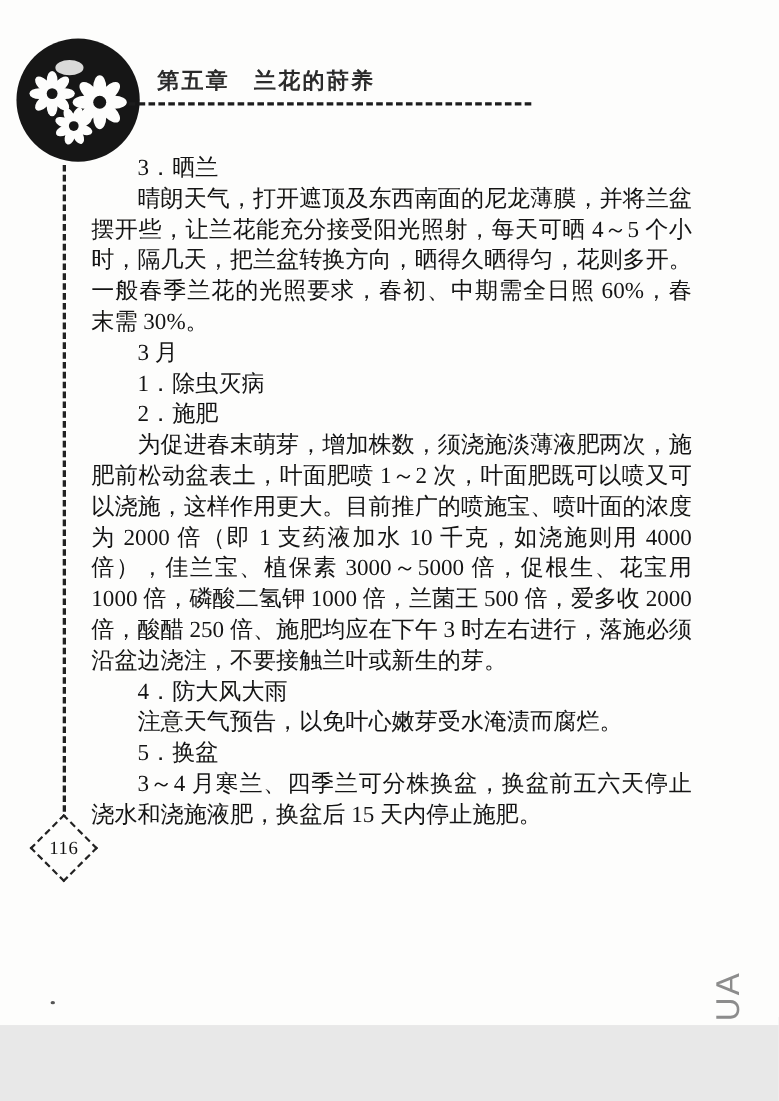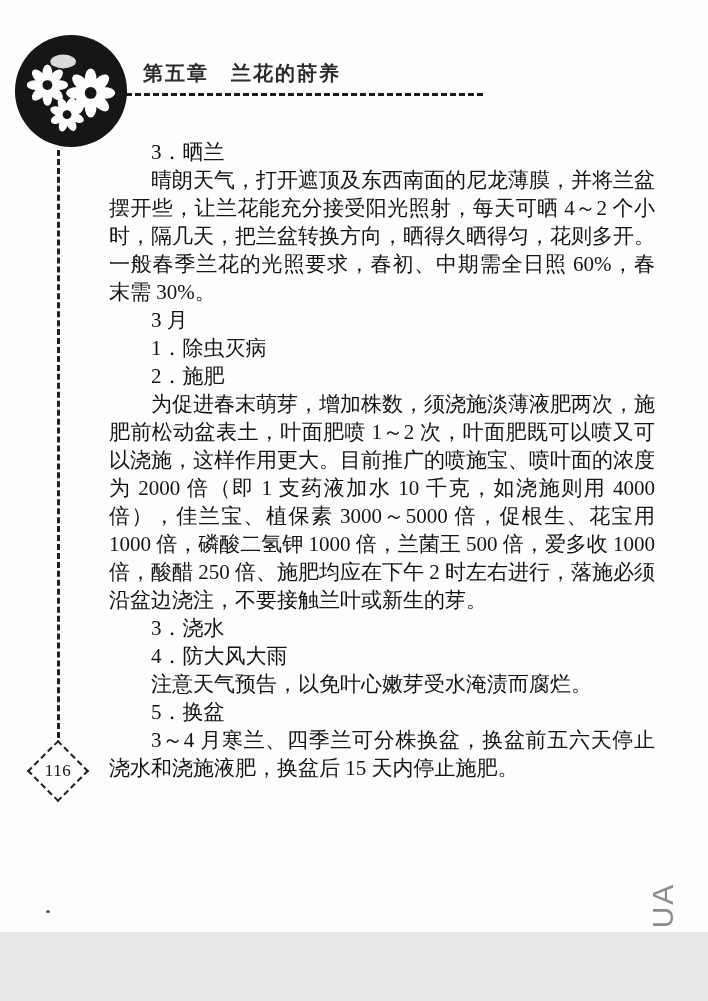--- a/index.html
+++ b/index.html
@@ -76,21 +76,21 @@
     justify-content: center;
     transform: rotate(-45deg);
     font-size: 17px;
     letter-spacing: 0.5px;
     color: #111;
     font-family: "Liberation Serif", serif;
   }
   
   .body-text {
     position: absolute;
-    left: 109px;
+    left: 83px;
     top: 138px;
     width: 546px;
     font-size: 21px;
     line-height: 28px;
     text-align: justify;
     color: #141414;
   }
   .body-text p {
     margin: 0;
     text-indent: 2em;
@@ -171,26 +171,25 @@
   <div class="chapter-title">第五章　兰花的莳养</div>
   <div class="header-rule"></div>
 
   <div class="margin-line"></div>
   <div class="page-badge">
     <span>116</span>
   </div>
 
   <div class="body-text">
     <p>3．晒兰</p>
-    <p>晴朗天气，打开遮顶及东西南面的尼龙薄膜，并将兰盆摆开些，让兰花能充分接受阳光照射，每天可晒 4～2 个小时，隔几天，把兰盆转换方向，晒得久晒得匀，花则多开。一般春季兰花的光照要求，春初、中期需全日照 60%，春末需 30%。</p>
+    <p>晴朗天气，打开遮顶及东西南面的尼龙薄膜，并将兰盆摆开些，让兰花能充分接受阳光照射，每天可晒 4～5 个小时，隔几天，把兰盆转换方向，晒得久晒得匀，花则多开。一般春季兰花的光照要求，春初、中期需全日照 60%，春末需 30%。</p>
     <p>3 月</p>
     <p>1．除虫灭病</p>
     <p>2．施肥</p>
-    <p>为促进春末萌芽，增加株数，须浇施淡薄液肥两次，施肥前松动盆表土，叶面肥喷 1～2 次，叶面肥既可以喷又可以浇施，这样作用更大。目前推广的喷施宝、喷叶面的浓度为 2000 倍（即 1 支药液加水 10 千克，如浇施则用 4000 倍），佳兰宝、植保素 3000～5000 倍，促根生、花宝用 1000 倍，磷酸二氢钾 1000 倍，兰菌王 500 倍，爱多收 1000 倍，酸醋 250 倍、施肥均应在下午 2 时左右进行，落施必须沿盆边浇注，不要接触兰叶或新生的芽。</p>
-    <p>3．浇水</p>
+    <p>为促进春末萌芽，增加株数，须浇施淡薄液肥两次，施肥前松动盆表土，叶面肥喷 1～2 次，叶面肥既可以喷又可以浇施，这样作用更大。目前推广的喷施宝、喷叶面的浓度为 2000 倍（即 1 支药液加水 10 千克，如浇施则用 4000 倍），佳兰宝、植保素 3000～5000 倍，促根生、花宝用 1000 倍，磷酸二氢钾 1000 倍，兰菌王 500 倍，爱多收 2000 倍，酸醋 250 倍、施肥均应在下午 3 时左右进行，落施必须沿盆边浇注，不要接触兰叶或新生的芽。</p>
     <p>4．防大风大雨</p>
     <p>注意天气预告，以免叶心嫩芽受水淹渍而腐烂。</p>
     <p>5．换盆</p>
     <p>3～4 月寒兰、四季兰可分株换盆，换盆前五六天停止浇水和浇施液肥，换盆后 15 天内停止施肥。</p>
   </div>
 
   <div class="watermark">MSHUA</div>
 
   <div class="speck"></div>
 

